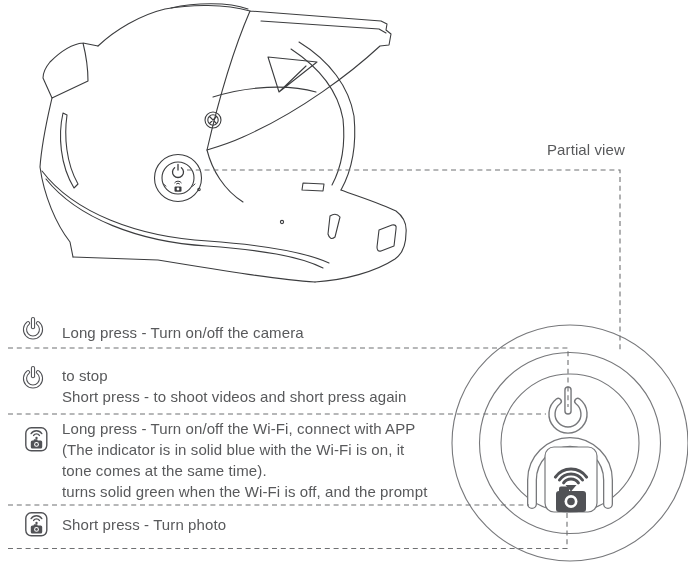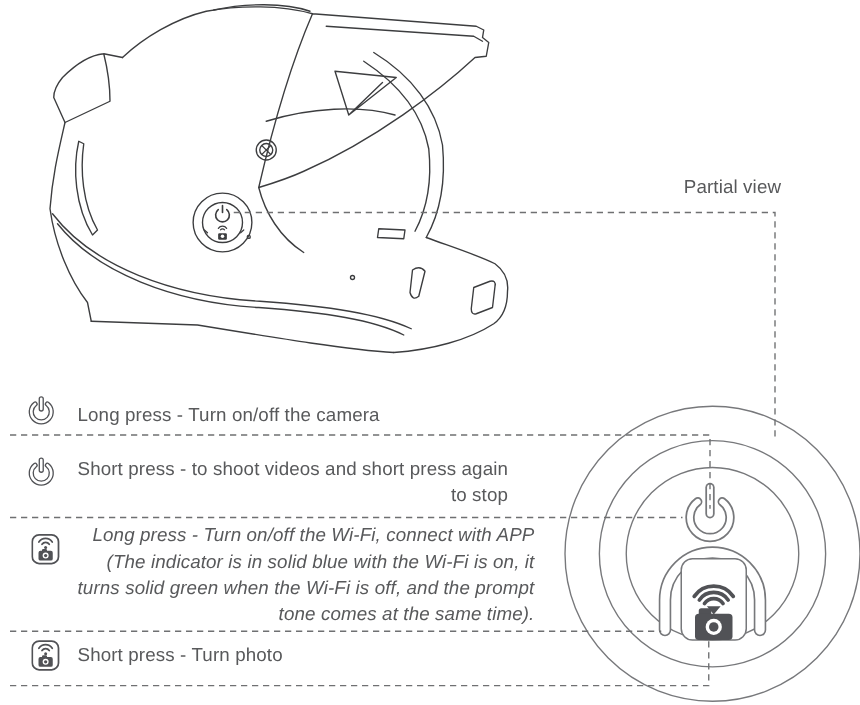--- a/index.html
+++ b/index.html
@@ -5,21 +5,21 @@
   html,body{margin:0;padding:0;background:#fff;}
   #page{
     position:relative;width:688px;height:564px;background:#ffffff;
     font-family:"Liberation Sans", sans-serif;overflow:hidden;
   }
   #art{position:absolute;left:0;top:0;}
   .label{
     position:absolute;color:#58595b;font-size:15px;line-height:21px;
     white-space:nowrap;letter-spacing:.1px;
   }
-  .row-text{position:absolute;left:62px;text-align:right;}
+  .row-text{position:absolute;left:62px;}
   .row-text div{color:#58595b;font-size:15px;line-height:21px;white-space:nowrap;letter-spacing:.1px;}
   .row-icon{position:absolute;}
 </style>
 </head>
 <body>
 
 <div id="page">
 
   <svg id="art" width="688" height="564" viewBox="0 0 688 564">
 
@@ -134,41 +134,41 @@
     <div>Long press - Turn on/off the camera</div>
   </div>
 
   <svg class="row-icon" style="left:20px;top:364px;" width="26" height="27" viewBox="0 0 26 27">
     <path d="M 8.08,8.2 A 8 8 0 1 0 17.92,8.2" fill="none" stroke="#515256" stroke-width="4.2" stroke-linecap="round"></path>
     <path d="M 8.08,8.2 A 8 8 0 1 0 17.92,8.2" fill="none" stroke="#ffffff" stroke-width="2.1" stroke-linecap="round"></path>
     <path d="M 13,4 L 13,12.2" stroke="#515256" stroke-width="4.2" stroke-linecap="round" fill="none"></path>
     <path d="M 13,4 L 13,12.2" stroke="#ffffff" stroke-width="2.1" stroke-linecap="round" fill="none"></path>
   </svg>
   <div class="row-text" style="top:365px;">
+    <div>to stop</div>
     <div>Short press - to shoot videos and short press again</div>
-    <div>to stop</div>
   </div>
 
   <svg class="row-icon" style="left:25px;top:427px;" width="23" height="25" viewBox="0 0 23 25">
     <rect x="0.8" y="0.8" width="21" height="23" rx="5.5" fill="#ffffff" stroke="#515256" stroke-width="1.4"></rect>
     <g fill="none" stroke="#515256" stroke-width="1.4" stroke-linecap="round">
       <path d="M 6.1,6.6 A 6.5 6.5 0 0 1 16.8,6.6"></path>
       <path d="M 8.6,8.4 A 3.5 3.5 0 0 1 14.4,8.4"></path>
     </g>
     <circle cx="11.5" cy="11" r="1.2" fill="#515256"></circle>
     <rect x="8.6" y="12.2" width="4" height="2.6" rx="1" fill="#515256"></rect>
     <rect x="5.8" y="13.6" width="11.4" height="7.8" rx="1.5" fill="#515256"></rect>
     <circle cx="11.5" cy="17.4" r="2.4" fill="#ffffff"></circle>
     <circle cx="11.5" cy="17.4" r="1.3" fill="#515256"></circle>
   </svg>
-  <div class="row-text" style="top:418px;font-style:italic;">
+  <div class="row-text" style="top:418px;">
     <div>Long press - Turn on/off the Wi-Fi, connect with APP</div>
     <div>(The indicator is in solid blue with the Wi-Fi is on, it</div>
+    <div>tone comes at the same time).</div>
     <div>turns solid green when the Wi-Fi is off, and the prompt</div>
-    <div>tone comes at the same time).</div>
   </div>
 
   <svg class="row-icon" style="left:25px;top:512px;" width="23" height="25" viewBox="0 0 23 25">
     <rect x="0.8" y="0.8" width="21" height="23" rx="5.5" fill="#ffffff" stroke="#515256" stroke-width="1.4"></rect>
     <g fill="none" stroke="#515256" stroke-width="1.4" stroke-linecap="round">
       <path d="M 6.1,6.6 A 6.5 6.5 0 0 1 16.8,6.6"></path>
       <path d="M 8.6,8.4 A 3.5 3.5 0 0 1 14.4,8.4"></path>
     </g>
     <circle cx="11.5" cy="11" r="1.2" fill="#515256"></circle>
     <rect x="8.6" y="12.2" width="4" height="2.6" rx="1" fill="#515256"></rect>

